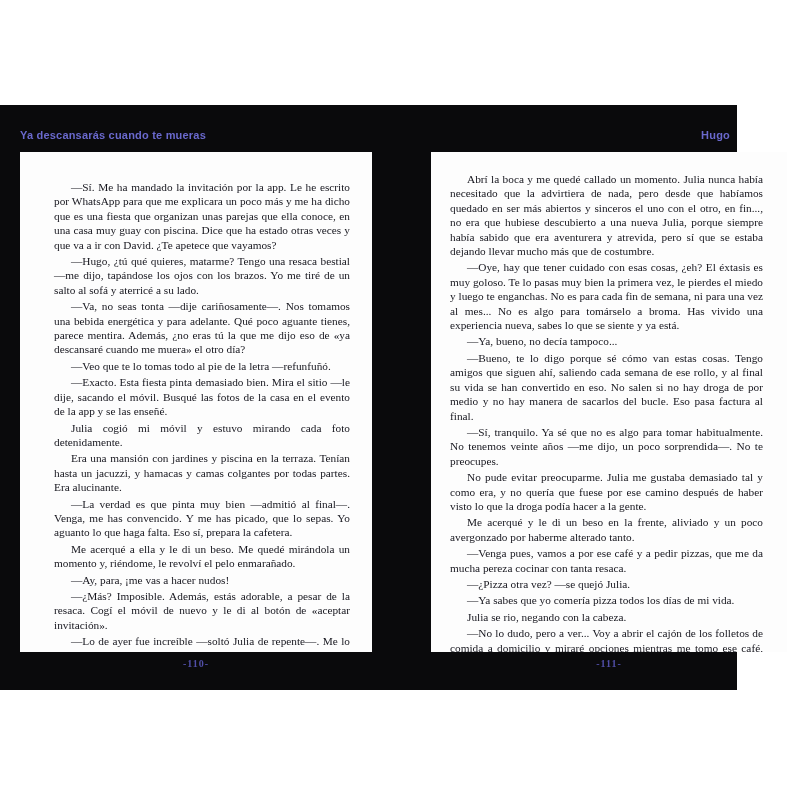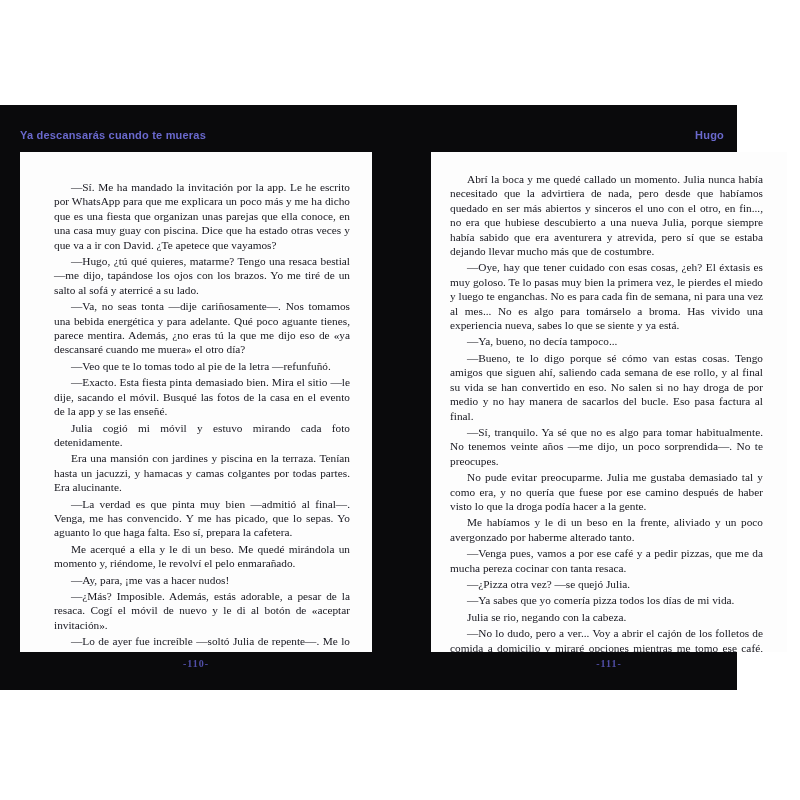--- a/index.html
+++ b/index.html
@@ -18,21 +18,21 @@
   .band{
     position:absolute;left:0;top:105px;width:737px;height:585px;
     background:var(--band);
   }
   .running-head-left{
     position:absolute;left:20px;top:24px;
     font-family:"Liberation Sans","DejaVu Sans",sans-serif;
     font-weight:bold;font-size:11px;letter-spacing:.2px;color:var(--accent);
   }
   .running-head-right{
-    position:absolute;right:13px;top:24px;
+    position:absolute;right:7px;top:24px;
     font-family:"Liberation Sans","DejaVu Sans",sans-serif;
     font-weight:bold;font-size:11px;letter-spacing:.2px;color:var(--accent);
   }
   .page{
     position:absolute;top:47px;height:500px;background:var(--page);
     color:var(--ink);overflow:hidden;
   }
   .page-left{left:20px;width:352px;padding:26px 20px 0 32px;}
   .page-right{left:431px;width:356px;padding:18px 22px 0 17px;}
   .page-text p{
@@ -72,21 +72,21 @@
   </div>
 
   <div class="page page-right">
     <div class="page-text">
         <p>Abrí la boca y me quedé callado un momento. Julia nunca había necesitado que la advirtiera de nada, pero desde que habíamos quedado en ser más abiertos y sinceros el uno con el otro, en fin..., no era que hubiese descubierto a una nueva Julia, porque siempre había sabido que era aventurera y atrevida, pero sí que se estaba dejando llevar mucho más que de costumbre.</p>
         <p>—Oye, hay que tener cuidado con esas cosas, ¿eh? El éxtasis es muy goloso. Te lo pasas muy bien la primera vez, le pierdes el miedo y luego te enganchas. No es para cada fin de semana, ni para una vez al mes... No es algo para tomárselo a broma. Has vivido una experiencia nueva, sabes lo que se siente y ya está.</p>
         <p>—Ya, bueno, no decía tampoco...</p>
         <p>—Bueno, te lo digo porque sé cómo van estas cosas. Tengo amigos que siguen ahí, saliendo cada semana de ese rollo, y al final su vida se han convertido en eso. No salen si no hay droga de por medio y no hay manera de sacarlos del bucle. Eso pasa factura al final.</p>
         <p>—Sí, tranquilo. Ya sé que no es algo para tomar habitualmente. No tenemos veinte años —me dijo, un poco sorprendida—. No te preocupes.</p>
         <p>No pude evitar preocuparme. Julia me gustaba demasiado tal y como era, y no quería que fuese por ese camino después de haber visto lo que la droga podía hacer a la gente.</p>
-        <p>Me habíamos y le di un beso en la frente, aliviado y un poco avergonzado por haberme alterado tanto.</p>
+        <p>Me acerqué y le di un beso en la frente, aliviado y un poco avergonzado por haberme alterado tanto.</p>
         <p>—Venga pues, vamos a por ese café y a pedir pizzas, que me da mucha pereza cocinar con tanta resaca.</p>
         <p>—¿Pizza otra vez? —se quejó Julia.</p>
         <p>—Ya sabes que yo comería pizza todos los días de mi vida.</p>
         <p>Julia se rio, negando con la cabeza.</p>
         <p>—No lo dudo, pero a ver... Voy a abrir el cajón de los folletos de comida a domicilio y miraré opciones mientras me tomo ese café, ¿vale? A ver si cambiamos un poco el menú de comida basura.</p>
       </div>
   </div>
 
   <div class="folio folio-left">-110-</div>
   <div class="folio folio-right">-111-</div>

